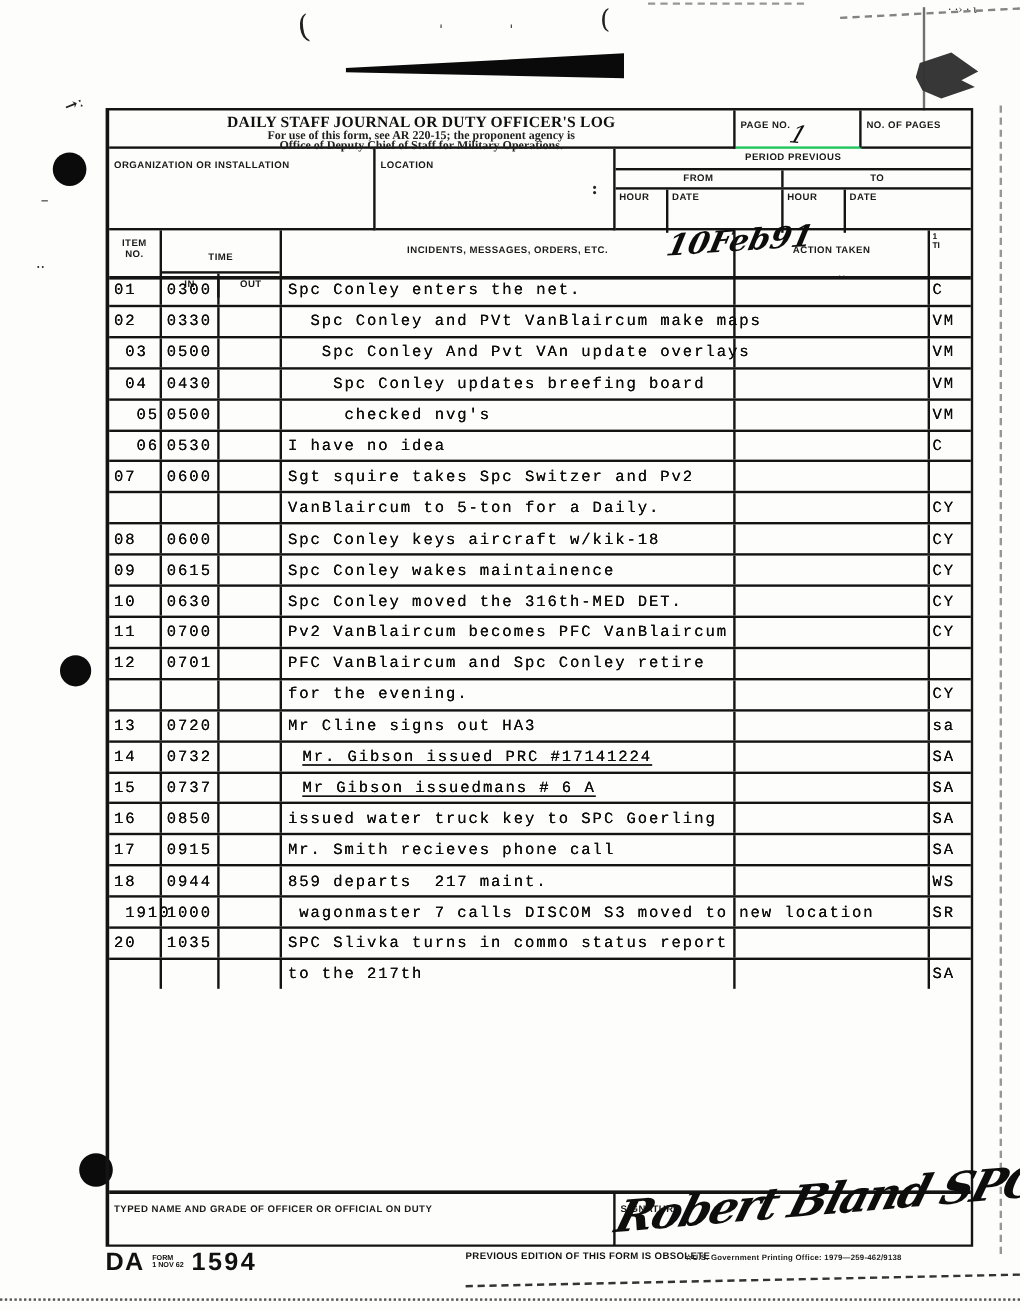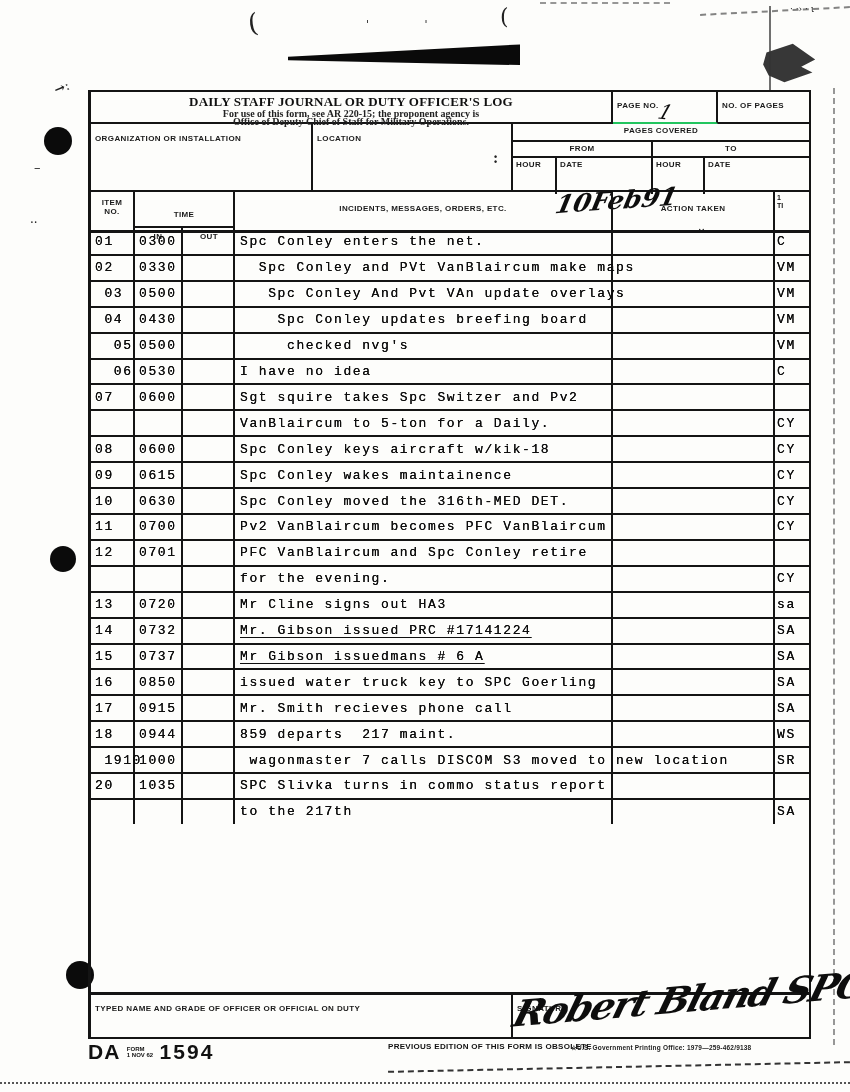--- a/index.html
+++ b/index.html
@@ -67,21 +67,21 @@
   .trow:last-child{border-bottom:none;}
   .c{box-sizing:border-box;border-right:2px solid #141414;font-family:"Liberation Mono","DejaVu Sans Mono",monospace;
      font-size:13px;letter-spacing:1.6px;white-space:pre;color:#0e0e0e;
      display:flex;align-items:center;text-shadow:0 0 .4px #000;overflow:visible;}
   .c.item{width:44px;padding-left:4px;}
   .c.tin{width:48px;padding-left:4px;}
   .c.tout{width:52px;}
   .c.inc{width:378px;padding-left:5px;position:relative;z-index:2;}
   .c.act{width:162px;}
   .c.ini{width:34px;border-right:none;padding-left:2px;}
-  .txt.u{text-decoration:underline;text-underline-offset:3px;}
+  .txt.u{text-decoration:underline;text-underline-offset:3px;margin-left:12px;}
   
   .signrow{position:absolute;left:0;top:900px;width:718px;height:43px;border-top:3px solid #141414;}
   .typedbox{position:absolute;left:0;top:0;width:422px;height:100%;border-right:2px solid #141414;
             box-sizing:border-box;padding:2px 4px;}
   .sigbox{position:absolute;left:422px;top:0;width:296px;height:100%;box-sizing:border-box;padding:2px 4px;}
   .signature{position:absolute;left:428px;top:-18px;font-size:37px;font-weight:bold;
              transform:skewX(-20deg) rotate(-5deg);white-space:nowrap;letter-spacing:-2px;z-index:5;}
   
   .formline{position:absolute;left:88px;top:1040px;width:730px;height:30px;}
   .da-big{font-size:21px;font-weight:bold;letter-spacing:1px;display:inline-block;}
@@ -132,21 +132,21 @@
       <span class="lbl">NO. OF PAGES</span>
     </div>
 
     <div class="cell orgbox">
       <span class="lbl">ORGANIZATION OR INSTALLATION</span>
     </div>
     <div class="cell locbox">
       <span class="lbl">LOCATION</span>
     </div>
     <div class="cell periodbox">
-      <div class="period-title lbl">PAGES COVERED</div>
+      <div class="period-title lbl">PERIOD PREVIOUS</div>
       <div class="fromto">
         <div class="from-h lbl">FROM</div>
         <div class="to-h lbl">TO</div>
       </div>
       <div class="hourdate">
         <div class="hd lbl" style="left:0;width:44px;">HOUR</div>
         <div class="hd lbl" style="left:44px;width:96px;">DATE</div>
         <div class="hd lbl" style="left:140px;width:52px;">HOUR</div>
         <div class="hd lbl" style="left:192px;width:104px;border-right:none;">DATE</div>
         <div class="hand from-date-val">10Feb91</div>

